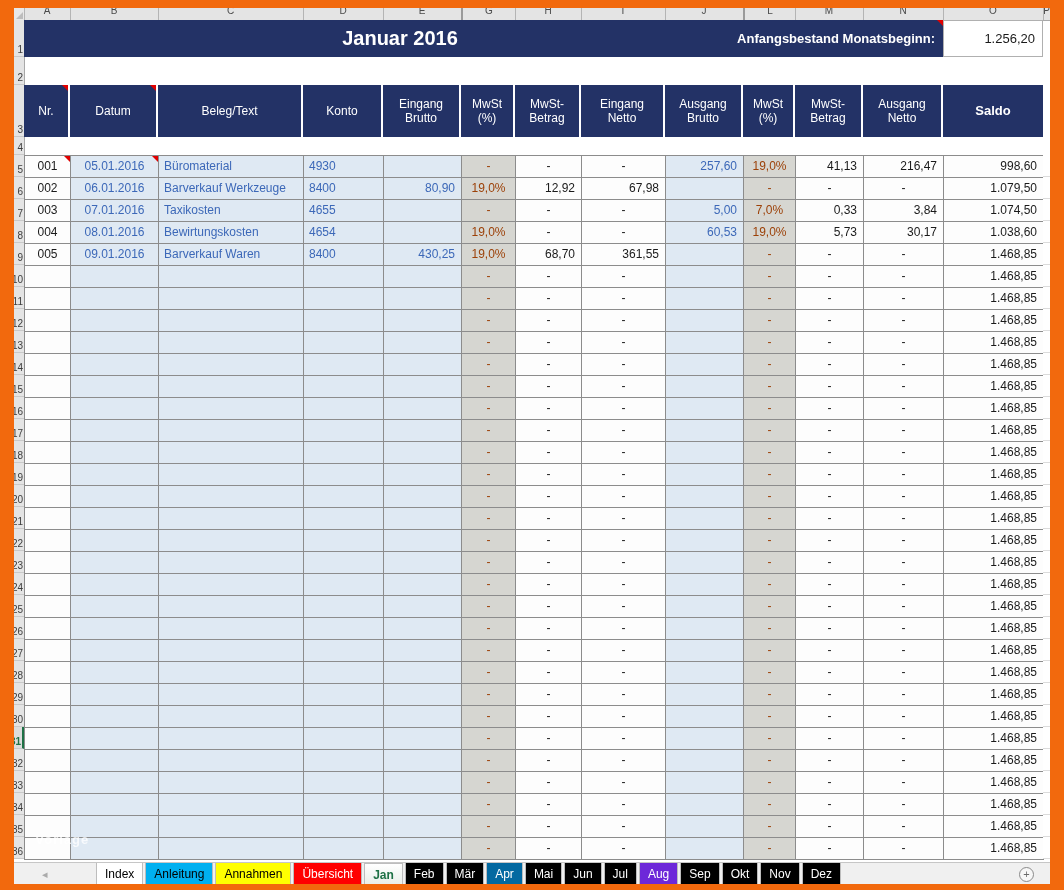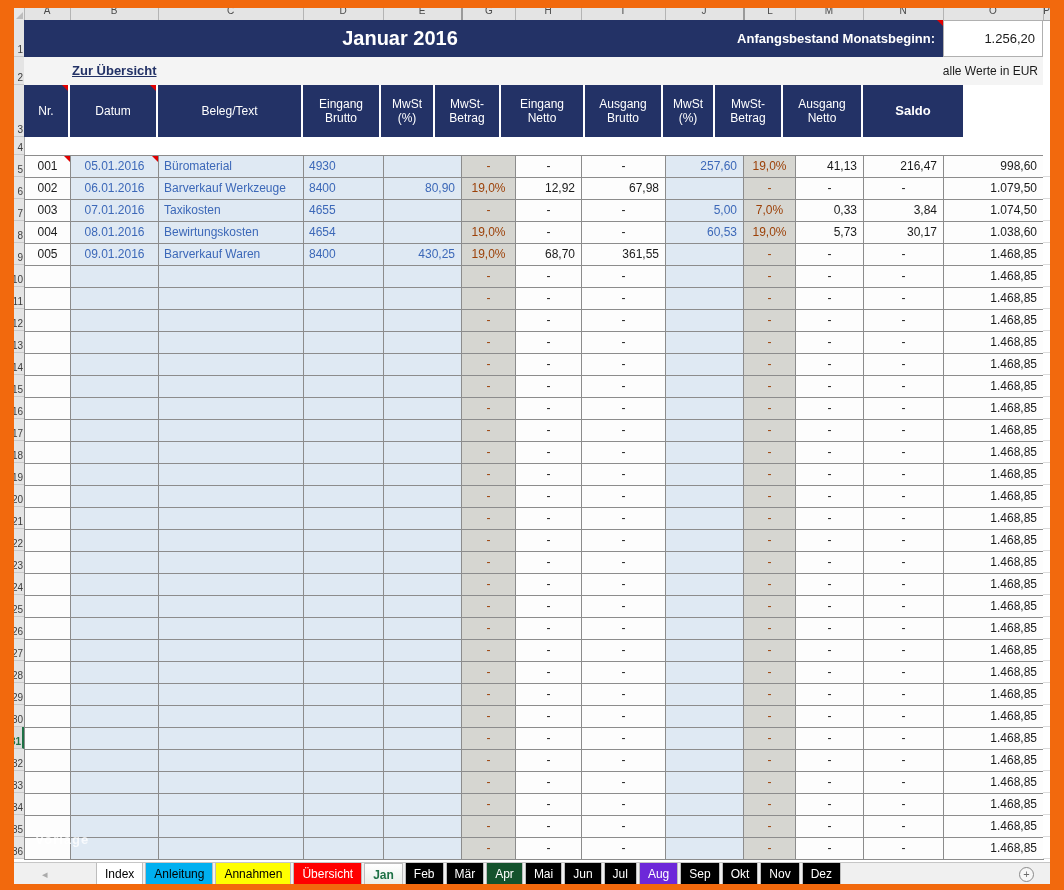--- a/index.html
+++ b/index.html
@@ -137,29 +137,26 @@
         <div class="rnum" style="height: 22px;">36</div>
       </div>
 
     <div id="titlebar">
       <span id="month-title">Januar 2016</span>
       <span id="balance-label">Anfangsbestand Monatsbeginn:</span>
       <i class="cm"></i>
     </div>
     <div id="balance-cell">1.256,20</div>
 
-    <div id="subrow">
-      <span id="link-uebersicht">Zur Übersicht</span>
-      <span id="unit-note">alle Werte in EUR</span>
-    </div>
 
     <div id="thead">
         <div class="hcell" style="width: 46px;">Nr.<i class="cm"></i></div>
         <div class="hcell" style="width: 88px;">Datum<i class="cm"></i></div>
         <div class="hcell" style="width: 145px;">Beleg/Text</div>
+        <div class="hcell" style="width: 80px;">Konto</div>
         <div class="hcell" style="width: 78px;">Eingang
 Brutto</div>
         <div class="hcell" style="width: 54px;">MwSt
 (%)</div>
         <div class="hcell" style="width: 66px;">MwSt-
 Betrag</div>
         <div class="hcell" style="width: 84px;">Eingang
 Netto</div>
         <div class="hcell" style="width: 78px;">Ausgang
 Brutto</div>
@@ -663,21 +660,21 @@
       <span id="arrow-left" class="navarrow">◂</span>
       <span id="arrow-right" class="navarrow">▸</span>
       <div id="tabs">
           <div class="tab" style="background: rgb(255, 255, 255); color: rgb(0, 0, 0);">Index</div>
           <div class="tab" style="background: rgb(0, 176, 240); color: rgb(0, 0, 0);">Anleitung</div>
           <div class="tab" style="background: rgb(255, 255, 0); color: rgb(0, 0, 0);">Annahmen</div>
           <div class="tab" style="background: rgb(255, 0, 0); color: rgb(255, 255, 255);">Übersicht</div>
           <div class="tab active" style="color: rgb(30, 113, 69);">Jan</div>
           <div class="tab" style="background: rgb(0, 0, 0); color: rgb(255, 255, 255);">Feb</div>
           <div class="tab" style="background: rgb(0, 0, 0); color: rgb(255, 255, 255);">Mär</div>
-          <div class="tab" style="background: #14532d; color: rgb(255, 255, 255);">Apr</div>
+          <div class="tab" style="background: #0369a1; color: rgb(255, 255, 255);">Apr</div>
           <div class="tab" style="background: rgb(0, 0, 0); color: rgb(255, 255, 255);">Mai</div>
           <div class="tab" style="background: rgb(0, 0, 0); color: rgb(255, 255, 255);">Jun</div>
           <div class="tab" style="background: rgb(0, 0, 0); color: rgb(255, 255, 255);">Jul</div>
           <div class="tab" style="background: #6d28d9; color: rgb(255, 255, 255);">Aug</div>
           <div class="tab" style="background: rgb(0, 0, 0); color: rgb(255, 255, 255);">Sep</div>
           <div class="tab" style="background: rgb(0, 0, 0); color: rgb(255, 255, 255);">Okt</div>
           <div class="tab" style="background: rgb(0, 0, 0); color: rgb(255, 255, 255);">Nov</div>
           <div class="tab" style="background: rgb(0, 0, 0); color: rgb(255, 255, 255);">Dez</div>
         </div>
       <div id="addsheet">+</div>

